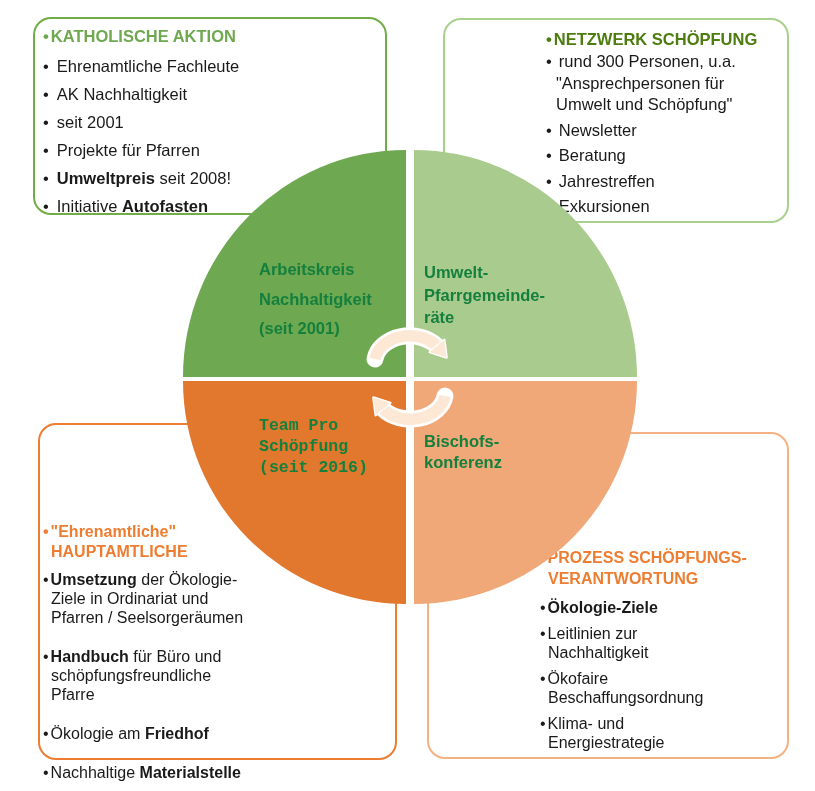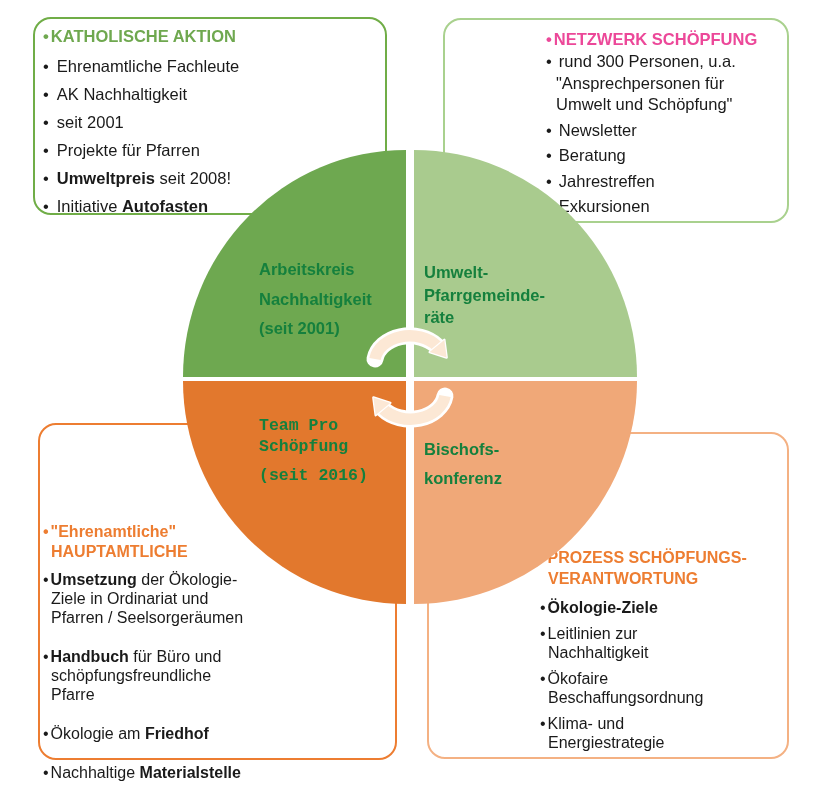--- a/index.html
+++ b/index.html
@@ -19,21 +19,21 @@
   .hdr .ln,.items .ln{white-space:nowrap;}
   .b{font-weight:bold;}
   .bu{margin-right:2px;}
   #txt-tl{left:43px;top:24px;font-size:16.5px;}
   #txt-tl .hdr{color:#6FA84F;}
   #txt-tl .hdr .ln{line-height:25px;}
   #txt-tl .items{margin-top:3px;}
   #txt-tl .items .ln{line-height:28px;}
   #txt-tl .items .bu{margin-right:8px;}
   #txt-tr{left:546px;top:27px;font-size:16.5px;}
-  #txt-tr .hdr{color:#ec4899;}
+  #txt-tr .hdr{color:#4d7c0f;}
   #txt-tr .hdr .ln{line-height:24px;}
   #txt-tr .items{margin-top:0;}
   #txt-tr .items .ln{line-height:21.5px;}
   #txt-tr .items .bu{margin-right:7px;}
   #txt-tr .items .li + .li{margin-top:4px;}
   #txt-tr .cont{padding-left:10px;}
   #txt-bl{left:43px;top:522px;font-size:16px;}
   #txt-bl .hdr{color:#ED7D31;}
   #txt-bl .hdr .ln{line-height:19.5px;}
   #txt-bl .items{margin-top:9px;}
@@ -56,23 +56,23 @@
   #qd-br{left:414px;top:381px;width:223px;height:223px;background:#F0A878;border-radius:0 0 100% 0;}
   
   .qlabel{position:absolute;z-index:3;color:#15803d;font-weight:bold;font-size:16.5px;}
   .qlabel .ln{white-space:nowrap;}
   #ql-tl{left:259px;top:255px;}
   #ql-tl .ln{line-height:29.5px;}
   #ql-tr{left:424px;top:261px;}
   #ql-tr .ln{line-height:22.5px;}
   #ql-bl{left:259px;top:416px;font-family:Liberation Mono, monospace;}
   #ql-bl .ln{line-height:20.5px;}
-  #ql-bl .ln:nth-child(3){margin-top:9px;}
+  #ql-bl .ln:nth-child(3){margin-top:1px;}
   #ql-br{left:424px;top:431px;}
-  #ql-br .ln{line-height:20.5px;margin-top:8px;}
+  #ql-br .ln{line-height:20.5px;}
   
   #arrows{position:absolute;left:0;top:0;z-index:4;pointer-events:none;}
 </style>
 </head>
 <body>
 
 <div class="canvas">
 
   <div class="box" id="box-tl"></div>
   <div class="box" id="box-tr"></div>

